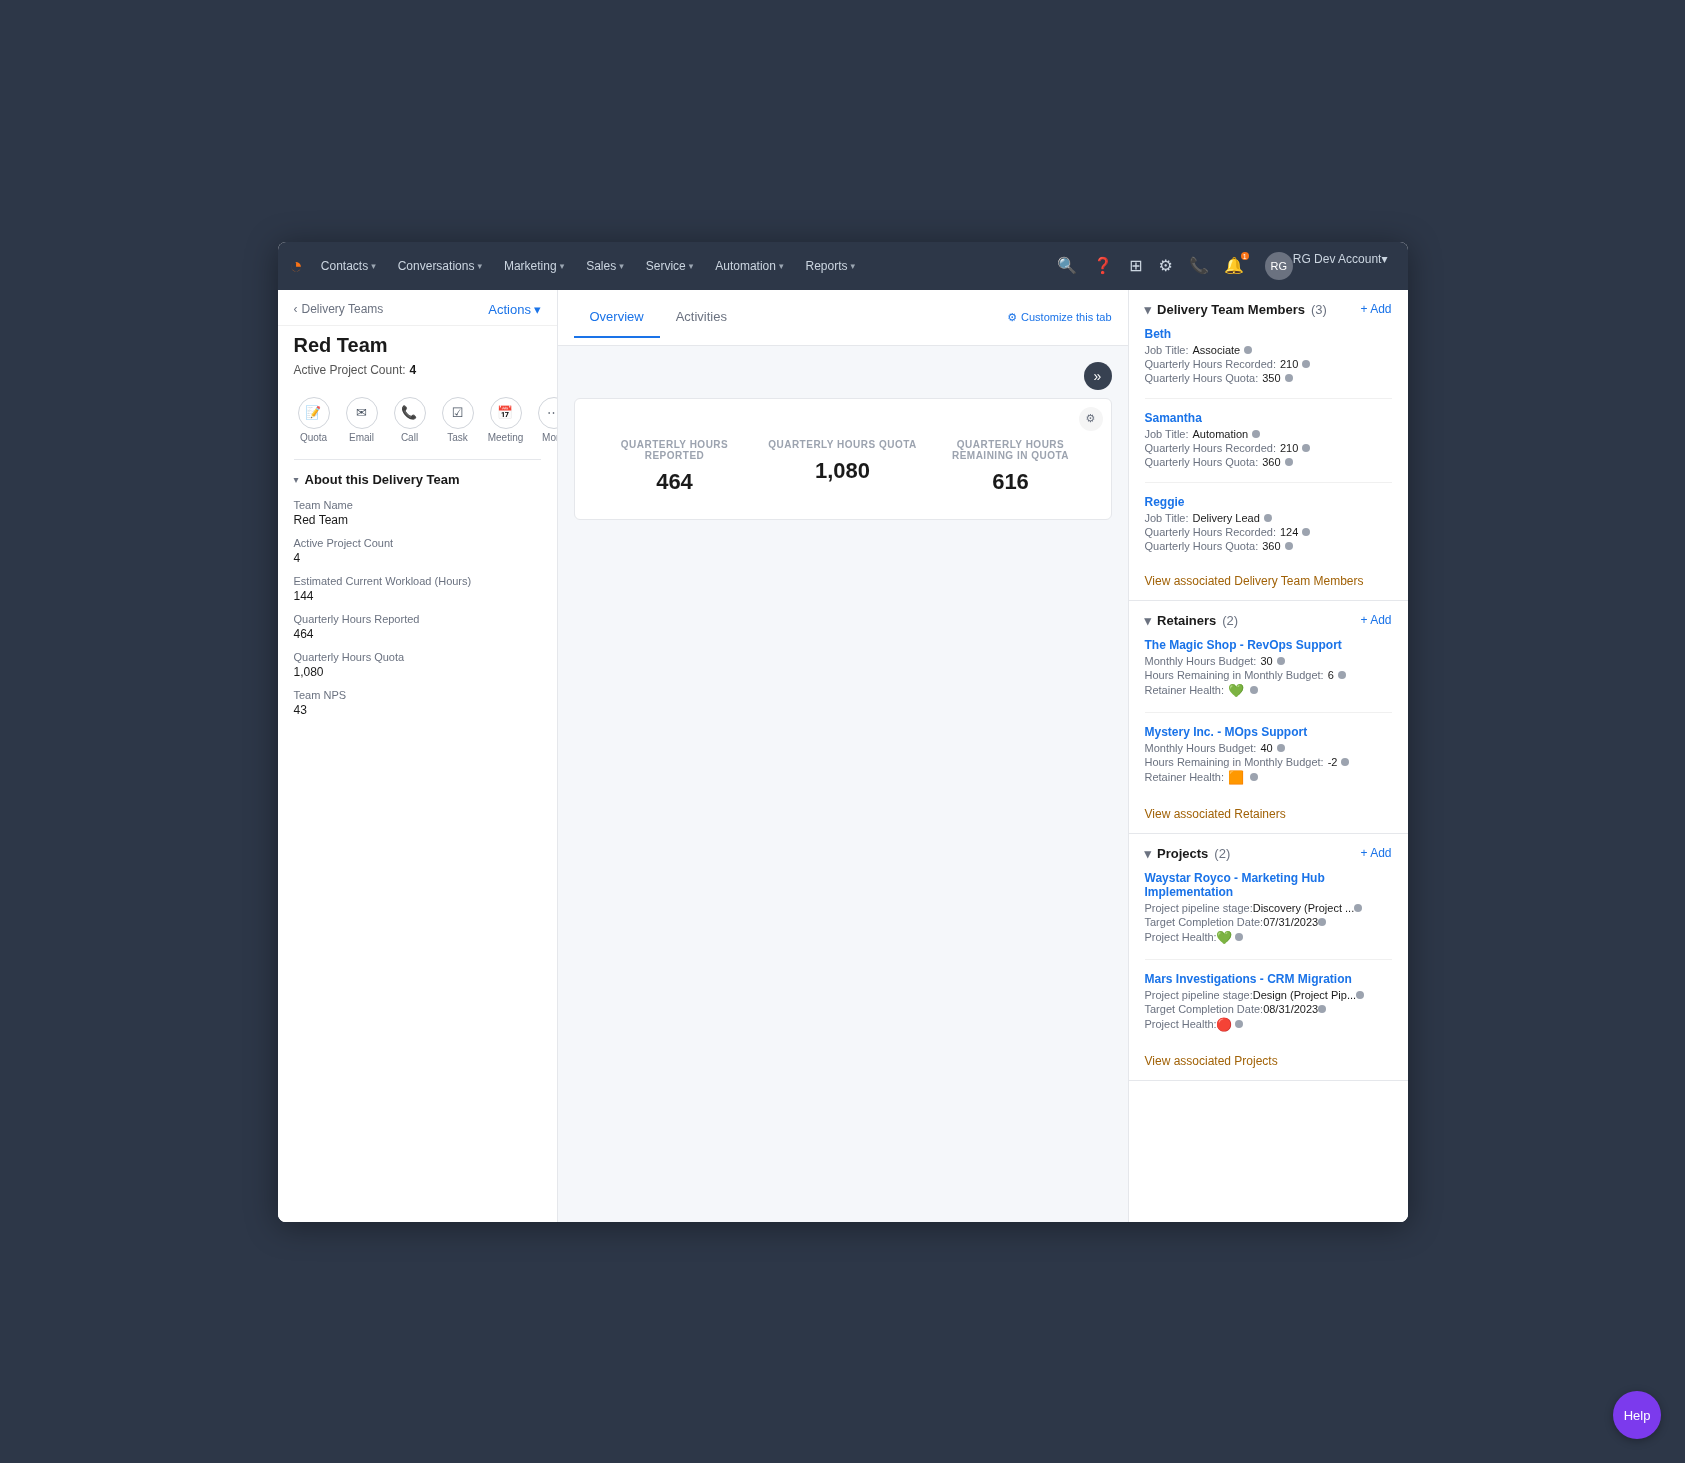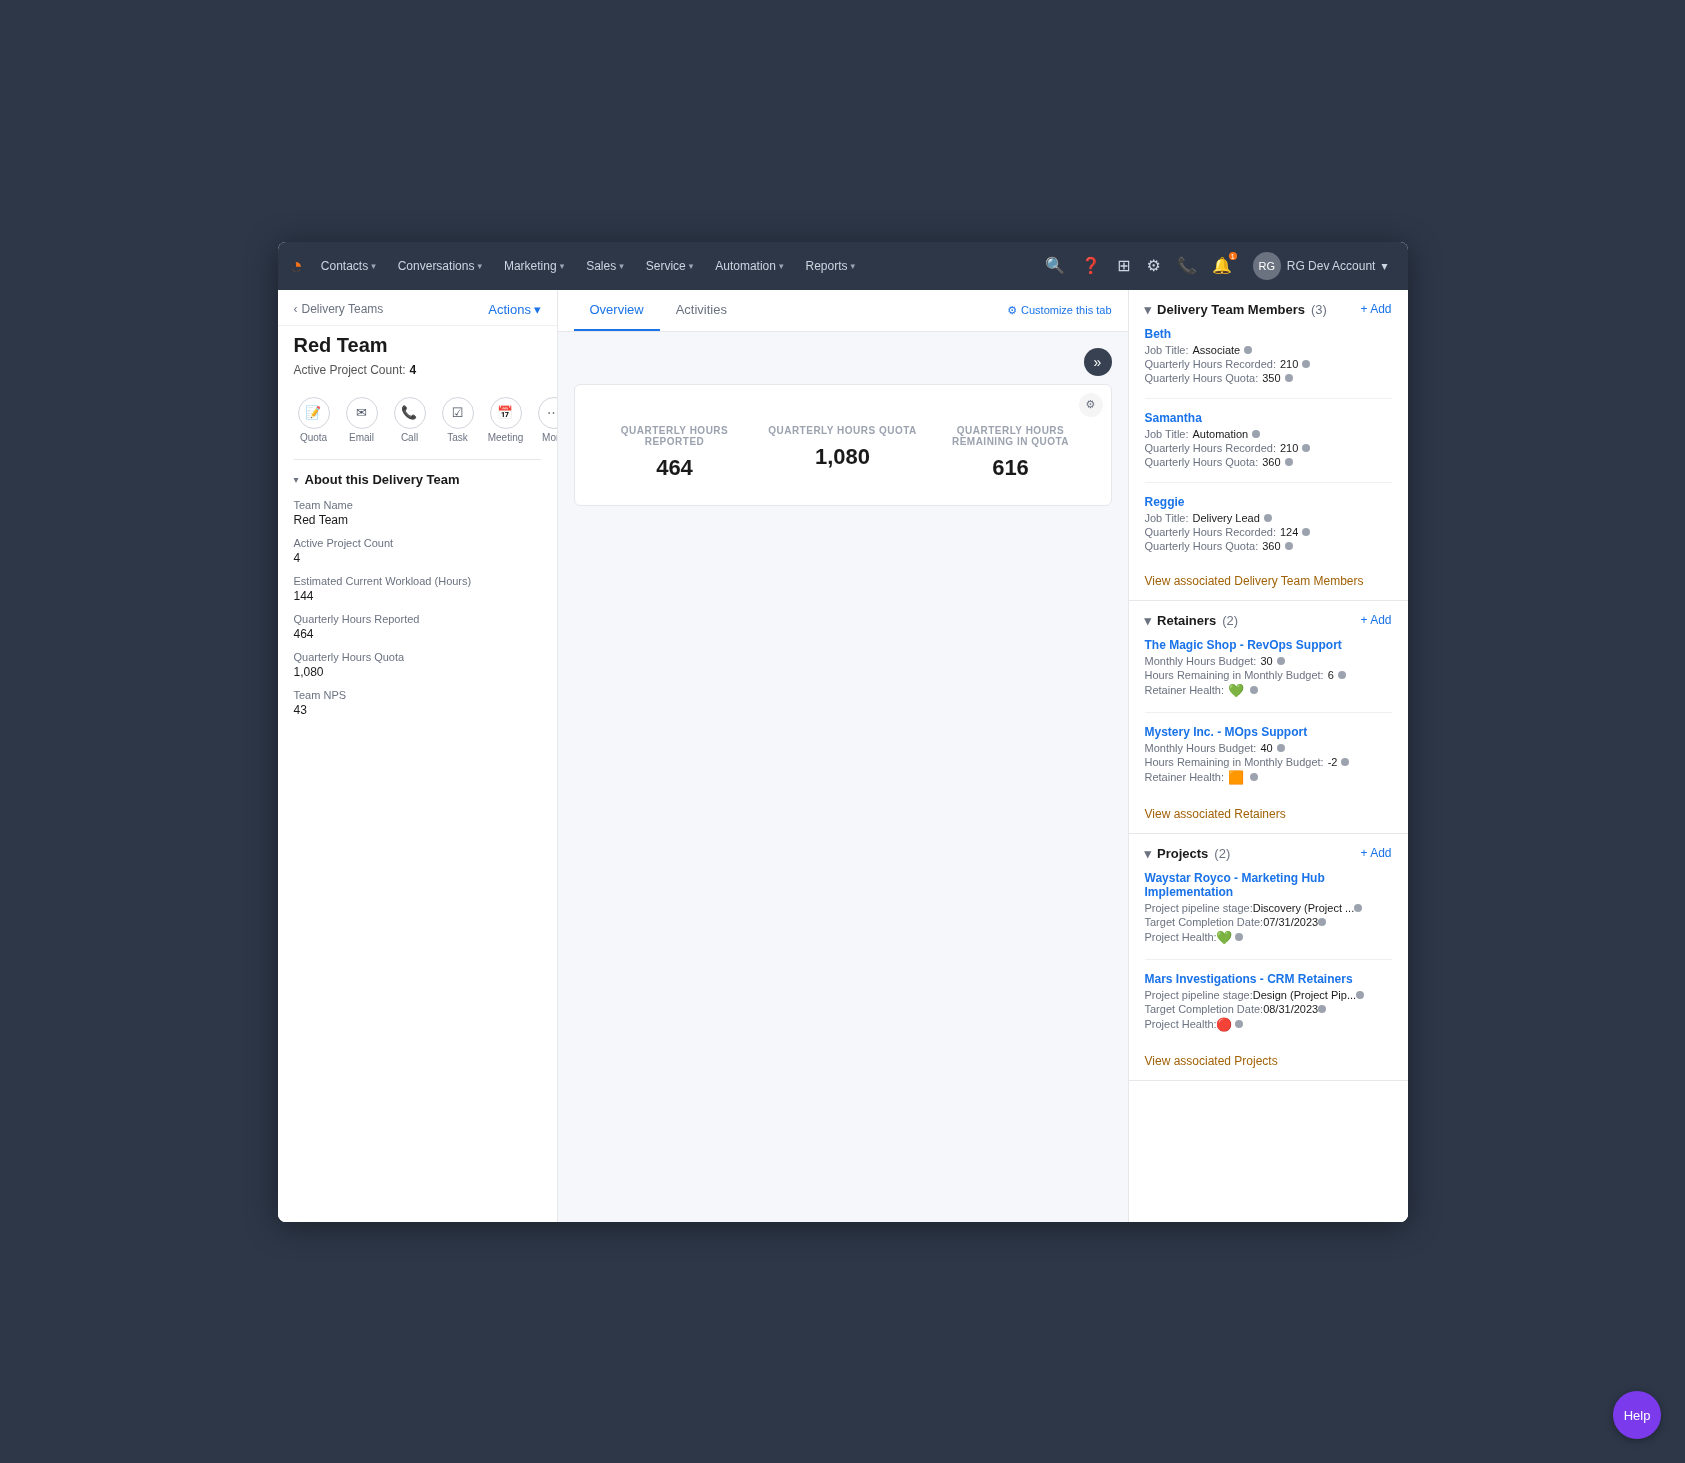--- a/index.html
+++ b/index.html
@@ -84,22 +84,20 @@
       background: #f97316;
       border-radius: 50%;
       font-size: 7px;
       color: white;
       display: flex;
       align-items: center;
       justify-content: center;
     }
     .user-account {
       display: flex;
-      align-items: center;
-      gap: 6px;
       color: #cbd5e0;
       font-size: 12px;
       cursor: pointer;
       padding: 4px 8px;
       border-radius: 4px;
     }
     .avatar {
       width: 28px;
       height: 28px;
       border-radius: 50%;
@@ -251,21 +249,21 @@
       flex-direction: column;
       overflow: hidden;
       min-width: 0;
     }
     .tabs-bar {
       background: #fff;
       border-bottom: 1px solid #e5e7eb;
       display: flex;
       align-items: center;
       padding: 0 16px;
-      height: 42px;
+      height: 56px;
       flex-shrink: 0;
     }
     .tab-item {
       padding: 12px 16px;
       font-size: 13px;
       color: #6b7280;
       cursor: pointer;
       border-bottom: 2px solid transparent;
       margin-bottom: -1px;
     }
@@ -809,21 +807,21 @@
             <span class="info-dot"></span>
           </div>
           <div class="project-prop">
             <span>Project Health:</span>
             <span class="health-indicator">💚</span>
             <span class="info-dot"></span>
           </div>
         </div>
 
         <div class="project-item">
-          <div class="project-name">Mars Investigations - CRM Retainers</div>
+          <div class="project-name">Mars Investigations - CRM Migration</div>
           <div class="project-prop">
             <span>Project pipeline stage:</span>
             <span class="member-prop-value">Design (Project Pip...</span>
             <span class="info-dot"></span>
           </div>
           <div class="project-prop">
             <span>Target Completion Date:</span>
             <span class="member-prop-value">08/31/2023</span>
             <span class="info-dot"></span>
           </div>

